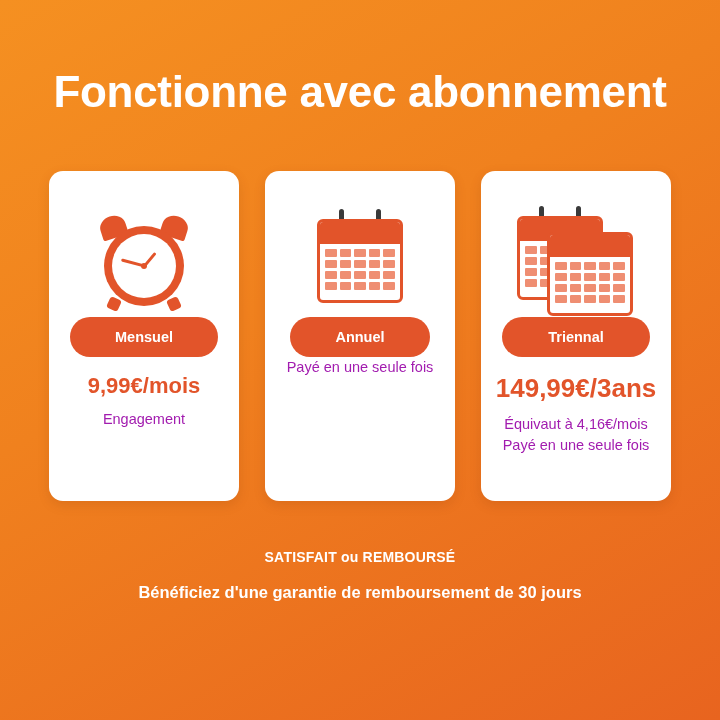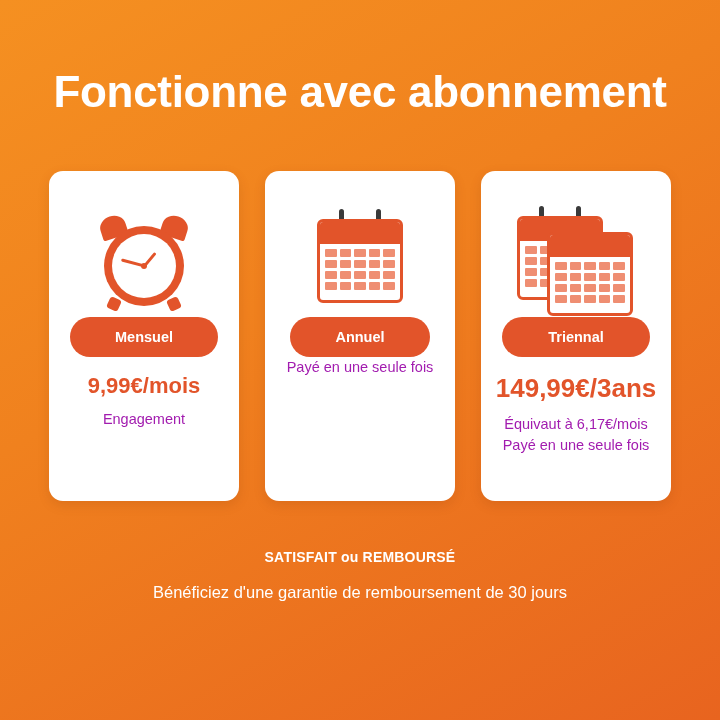--- a/index.html
+++ b/index.html
@@ -89,21 +89,21 @@
   }
   .footer-title {
     font-size: 14px;
     font-weight: bold;
     letter-spacing: 0.2px;
   }
   .footer-text {
     margin-top: 14px;
     font-size: 16.5px;
     line-height: 1.6;
-    font-weight: 400;
+    font-weight: 700;
   }
   
   .clock { position: relative; width: 96px; height: 96px; }
   .clock .bell { position: absolute; width: 26px; height: 22px; background: #e2542a; border-radius: 50% 50% 10% 10%; top: 4px; }
   .clock .bell.l { left: 4px; transform: rotate(-18deg); }
   .clock .bell.r { right: 4px; transform: rotate(18deg); }
   .clock .body { position: absolute; left: 8px; top: 14px; width: 80px; height: 80px; border-radius: 50%; background: #e2542a; }
   .clock .face { position: absolute; left: 16px; top: 22px; width: 64px; height: 64px; border-radius: 50%; background: #ffffff; }
   .clock .hand { position: absolute; background: #e2542a; border-radius: 2px; transform-origin: bottom center; }
   .clock .hand.h { width: 3px; height: 17px; left: 46.5px; top: 37px; transform: rotate(40deg); }
@@ -245,21 +245,21 @@
                   <i></i>
                   <i></i>
                   <i></i>
               </div>
             </div>
           </div>
         </div>
       </div>
       <button class="pill">Triennal</button>
       <div class="price">149,99€/3ans</div>
-      <div class="sub">Équivaut à 6,17€/mois</div>
+      <div class="sub">Équivaut à 4,16€/mois</div>
       <div class="sub" style="margin-top:0">Payé en une seule fois</div>
     </div>
 
   </div>
 
   <div class="footer">
     <div class="footer-title">SATISFAIT ou REMBOURSÉ</div>
     <div class="footer-text">Bénéficiez d'une garantie de remboursement de 30 jours</div>
   </div>
 

